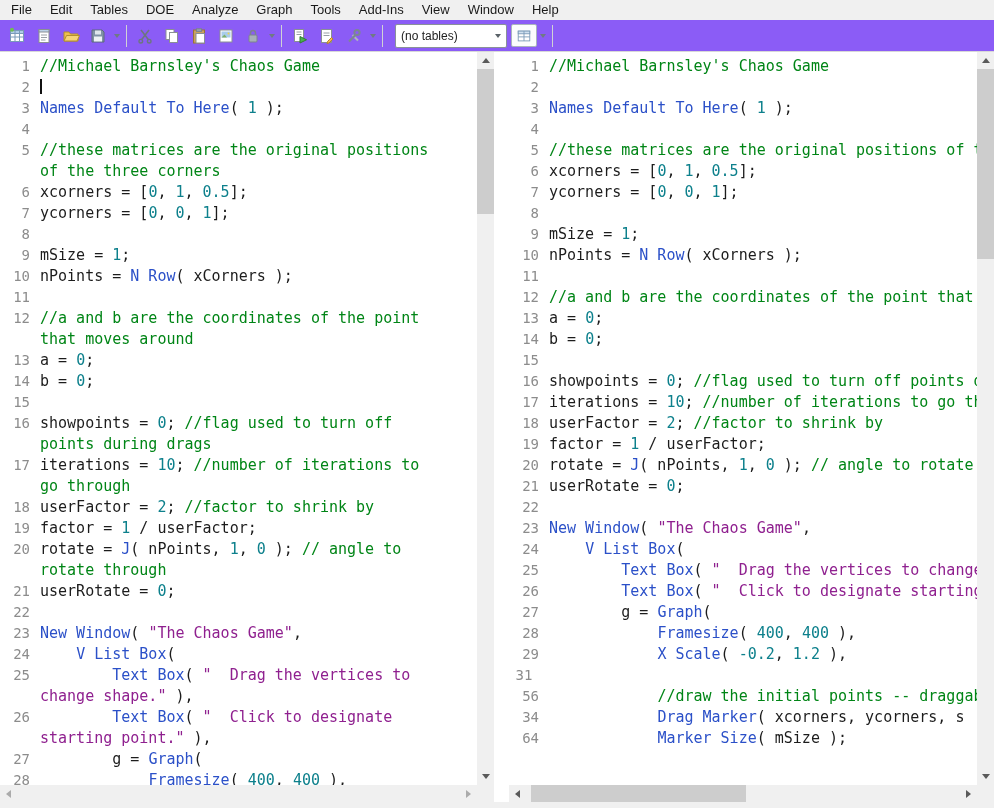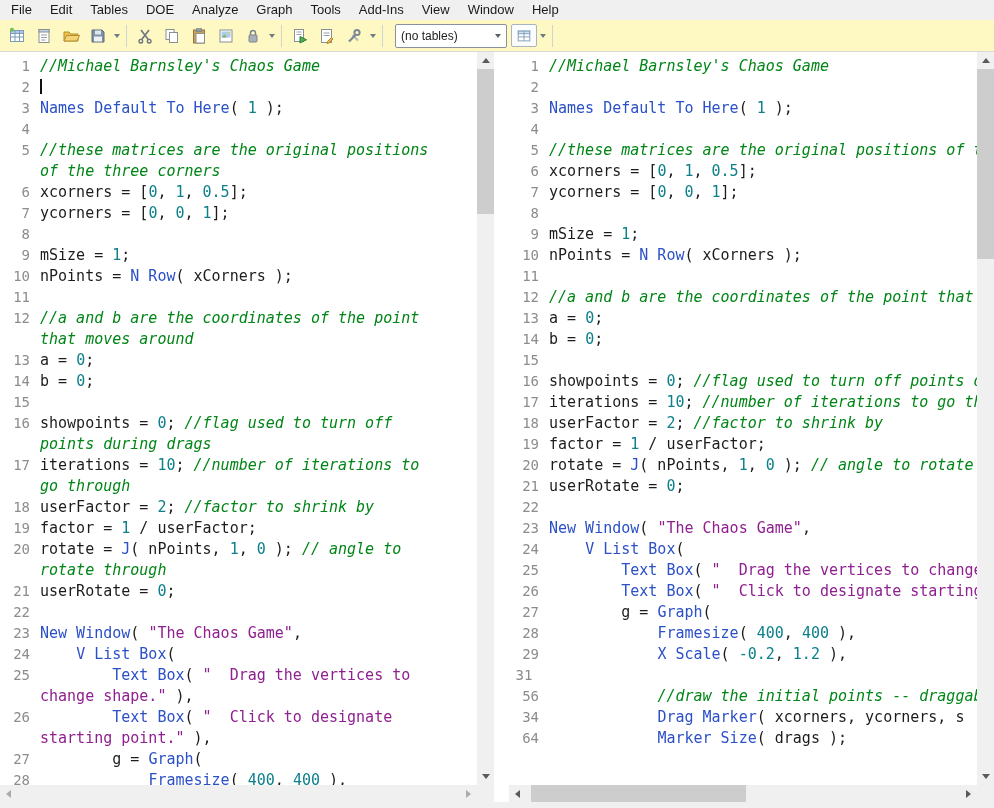--- a/index.html
+++ b/index.html
@@ -4,21 +4,21 @@
 <style>
   html,body{margin:0;padding:0;}
   body{width:994px;height:808px;overflow:hidden;background:#fff;font-family:"Liberation Sans",sans-serif;}
   .window{width:994px;height:808px;display:flex;flex-direction:column;background:#fff;}
 
   
   .menubar{height:20px;background:#f0f0f0;display:flex;align-items:center;font-size:13px;color:#1a1a1a;padding-left:2px;flex:none;}
   .menu-item{padding:0 9px;line-height:20px;cursor:default;}
 
   
-  .toolbar{height:31px;background:#fef9c3;border-bottom:1px solid #d8d8d8;display:flex;align-items:center;padding-left:3px;flex:none;}
+  .toolbar{height:31px;background:#8b5cf6;border-bottom:1px solid #d8d8d8;display:flex;align-items:center;padding-left:3px;flex:none;}
   .tb-btn{width:27px;height:25px;border:none;background:transparent;display:flex;align-items:center;justify-content:center;padding:0;}
   .tb-btn.bordered{border:1px solid #aab4bd;background:#fbfcfd;border-radius:2px;width:26px;height:23px;}
   .tb-chevron{width:11px;height:25px;display:flex;align-items:center;justify-content:center;}
   .tb-chevron i{width:0;height:0;border-left:3.5px solid transparent;border-right:3.5px solid transparent;border-top:4px solid #6f7a84;}
   .tb-sep{width:1px;height:22px;background:#d0d2d5;margin:0 4px;}
   .combo{width:110px;height:22px;background:#fff;border:1px solid #8a9199;border-radius:2px;display:flex;align-items:center;margin:0 4px 0 8px;font-size:12px;color:#222;}
   .combo-value{flex:1;padding:0 5px;white-space:nowrap;}
   .combo-btn{width:16px;height:100%;display:flex;align-items:center;justify-content:center;}
   .combo-btn i{width:0;height:0;border-left:3.5px solid transparent;border-right:3.5px solid transparent;border-top:4px solid #5a6268;}
 
@@ -29,21 +29,21 @@
   .splitter{width:15px;flex:none;background:#ffffff;}
   .pane-right{flex:1;}
   .pane-main{flex:1;display:flex;min-height:0;}
   .code-area{flex:1;overflow:hidden;padding-top:4px;min-width:0;cursor:text;background:#fff;}
   .code-line{display:flex;align-items:flex-start;min-height:21px;}
   .gutter-num{flex:none;width:30px;text-align:right;padding-right:10px;font:14px/21px "DejaVu Sans Mono",monospace;color:#8c8c8c;}
   .code-text{flex:1;min-width:0;font:15px/21px "DejaVu Sans Mono",monospace;color:#1c1c1c;}
   .pane-left .code-text{white-space:pre-wrap;overflow-wrap:normal;word-break:normal;padding-right:39px;}
   .pane-right .code-text{white-space:pre;overflow:hidden;}
   .caret{display:inline-block;width:1.5px;height:15px;background:#111;vertical-align:-2px;}
-  .tok-cm{color:var(--c-comment);font-style:italic;}
+  .tok-cm{color:var(--c-comment);}
   .tok-kw{color:var(--c-keyword);}
   .tok-num{color:var(--c-number);}
   .tok-str{color:var(--c-string);}
   .tok-pl{color:var(--c-plain);}
 
   
   .vscroll{width:17px;flex:none;background:#f0f0f0;position:relative;}
   .sb-btn{position:absolute;left:0;width:17px;height:17px;display:flex;align-items:center;justify-content:center;}
   .sb-up{top:0;}
   .sb-down{bottom:0;}
@@ -478,21 +478,21 @@
             <div class="code-line">
               <span class="gutter-num" style="color: rgb(140, 140, 140);">56</span>
               <span class="code-text"><span class="tok-pl">            </span><span class="tok-cm">//draw the initial points -- draggable</span></span>
             </div>
             <div class="code-line">
               <span class="gutter-num" style="color: rgb(140, 140, 140);">34</span>
               <span class="code-text"><span class="tok-pl">            </span><span class="tok-kw">Drag Marker</span><span class="tok-pl">( xcorners, ycorners, s</span></span>
             </div>
             <div class="code-line">
               <span class="gutter-num" style="color: rgb(140, 140, 140);">64</span>
-              <span class="code-text"><span class="tok-pl">            </span><span class="tok-kw">Marker Size</span><span class="tok-pl">( drags );</span></span>
+              <span class="code-text"><span class="tok-pl">            </span><span class="tok-kw">Marker Size</span><span class="tok-pl">( mSize );</span></span>
             </div>
           </div>
         <div class="vscroll">
           <div class="sb-btn sb-up">
               <i class="tri-up"></i>
             </div>
           <div class="v-thumb" style="top:17px;height:190px;"></div>
           <div class="sb-btn sb-down">
               <i class="tri-down"></i>
             </div>

